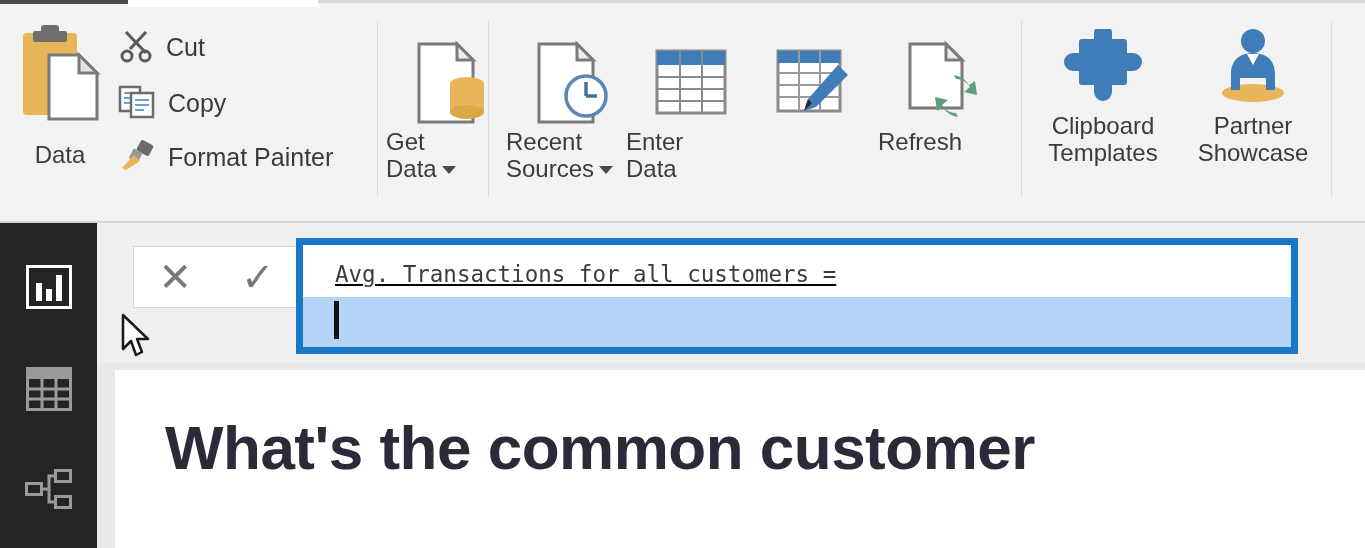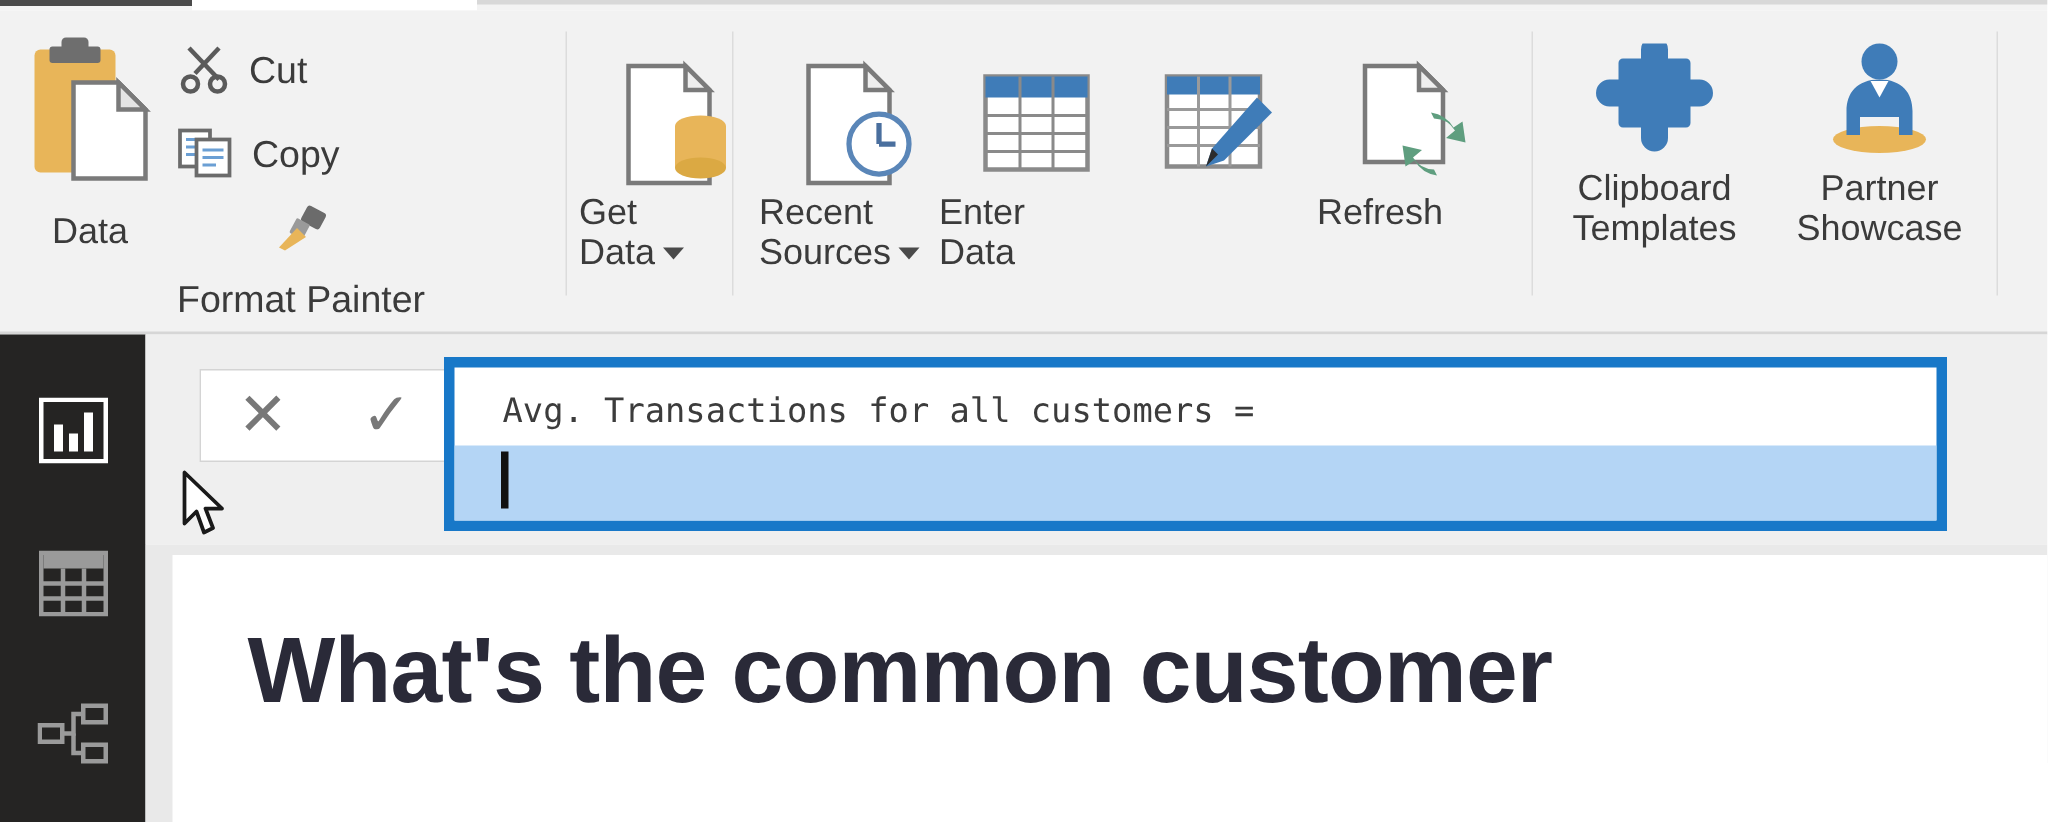--- a/index.html
+++ b/index.html
@@ -58,21 +58,21 @@
     position: absolute; left: 0; bottom: 2px; width: 100%;
     font-size: 24px; color: #3b3b3b;
   }
   .clip-item {
     position: absolute; left: 118px; height: 44px;
     display: flex; align-items: center; gap: 12px;
   }
   .clip-item .lbl { font-size: 25px; color: #3b3b3b; white-space: nowrap; }
   #clip-cut  { top: 18px; }
   #clip-copy { top: 74px; }
-  #clip-fmt  { top: 128px; flex-direction: column; }
+  #clip-fmt  { top: 128px; }
 
   
   #g-external { left: 378px; width: 644px; }
   .big-btn {
     position: absolute; top: 30px; width: 130px; height: 160px;
     text-align: left;
   }
   .big-btn .icon-wrap {
     height: 92px; display: flex; align-items: center; justify-content: center;
   }
@@ -135,20 +135,21 @@
   }
   .fx-buttons .glyph { font-size: 40px; color: #787878; line-height: 1; font-weight: 300; }
 
   .formula-box {
     position: absolute; left: 296px; top: 238px;
     width: 1002px; height: 116px;
     border: 7px solid #1878c8;
     background: #ffffff;
     padding: 6px 0 0 0;
     overflow: hidden;
+    text-decoration: underline;
   }
   .fline {
     font-family: "DejaVu Sans Mono", monospace;
     font-size: 22.5px; line-height: 46px; white-space: pre;
     padding-left: 32px;
   }
   #fline1 { color: #3c3c3c; }
   #fline2 { background: #b4d5f5; padding-left: 32px; position: relative; }
   .tok-fn   { color: #3c6ec4; }
   .tok-ref  { color: #9b4ec9; }

